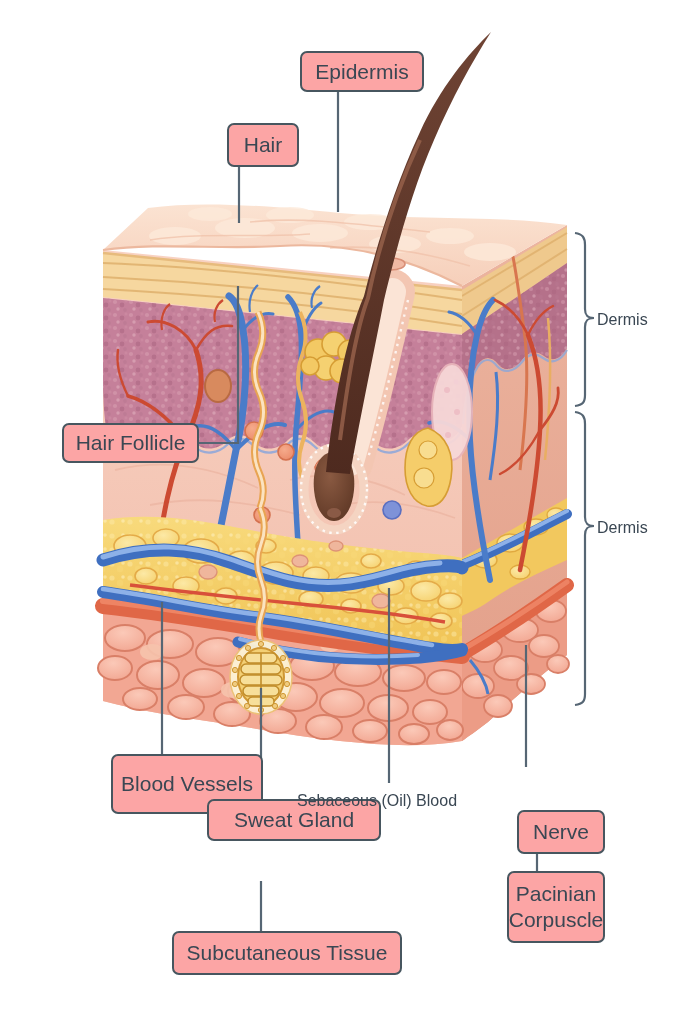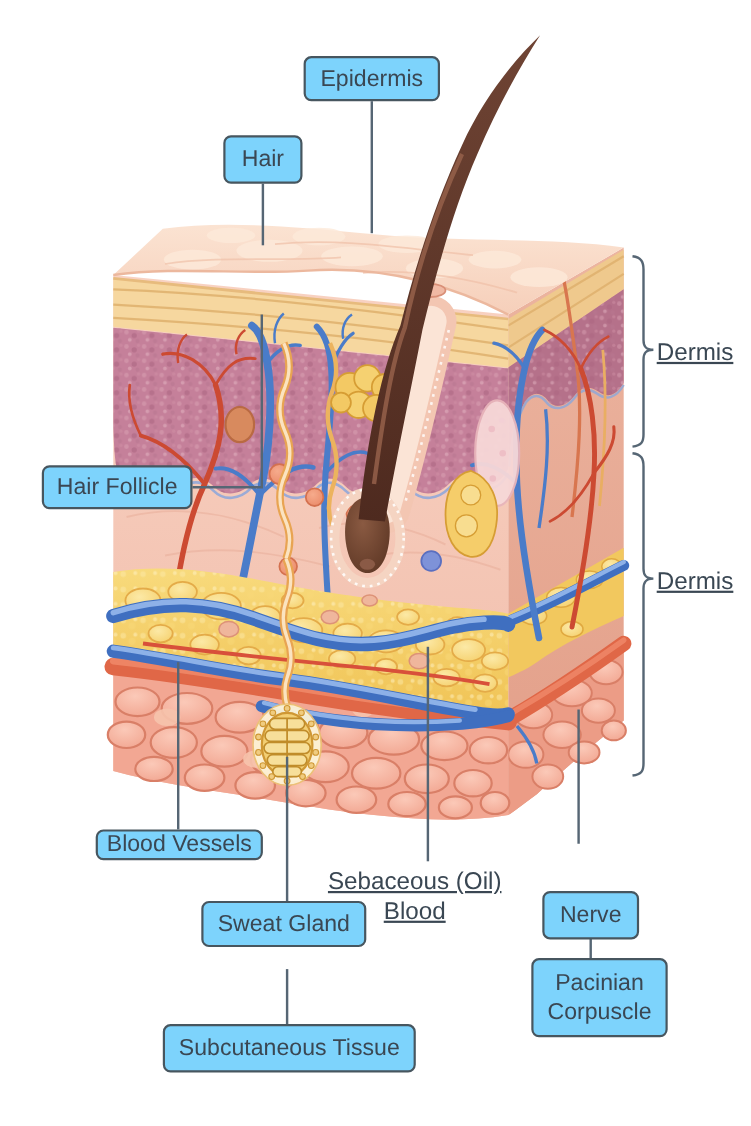--- a/index.html
+++ b/index.html
@@ -2,36 +2,36 @@
 <html><head>
 <meta charset="utf-8">
 <style>
   html,body{margin:0;padding:0;background:#ffffff;}
   .stage{
     position:relative;width:683px;height:1024px;margin:0 auto;background:#ffffff;
     font-family:"Liberation Sans", sans-serif;overflow:hidden;
   }
   .stage svg{position:absolute;left:0;top:0;}
   .label-box{
-    position:absolute;box-sizing:border-box;background:#7dd3fc;
+    position:absolute;box-sizing:border-box;background:#fca5a5;
     border:2px solid #47565f;border-radius:7px;
     display:flex;align-items:center;justify-content:center;text-align:center;
-    color:#3a4753;font-size:21px;line-height:26px;z-index:5;
+    color:#3a4753;font-size:21px;line-height:26px;z-index:5;margin-left:24px;
   }
   .label-plain{
-    position:absolute;color:#3a4753;font-size:22px;line-height:27px;
-    text-align:center;z-index:5;text-decoration:underline;
+    position:absolute;color:#3a4753;font-size:16px;line-height:27px;
+    text-align:center;z-index:5;
   }
   .lb-epidermis{left:276px;top:51px;width:124px;height:41px;}
   .lb-hair{left:203px;top:123px;width:72px;height:44px;}
   .lb-hair-follicle{left:38px;top:423px;width:137px;height:40px;}
-  .lb-blood-vessels{left:87px;top:754px;width:152px;height:28px;}
-  .lb-sweat-gland{left:183px;top:819px;width:150px;height:42px;}
+  .lb-blood-vessels{left:87px;top:754px;width:152px;height:60px;}
+  .lb-sweat-gland{left:183px;top:799px;width:174px;height:42px;}
   .lb-nerve{left:493px;top:810px;width:88px;height:44px;}
-  .lb-pacinian{left:483px;top:871px;width:124px;height:72px;}
+  .lb-pacinian{left:483px;top:871px;width:98px;height:72px;}
   .lb-subcutaneous{left:148px;top:931px;width:230px;height:44px;}
   .lp-sebaceous{left:292px;top:787px;width:170px;}
   .lp-dermis-upper{left:597px;top:306px;width:80px;text-align:left;}
   .lp-dermis-lower{left:597px;top:514px;width:80px;text-align:left;}
 </style>
 </head>
 <body>
 
 <div class="stage">
 

